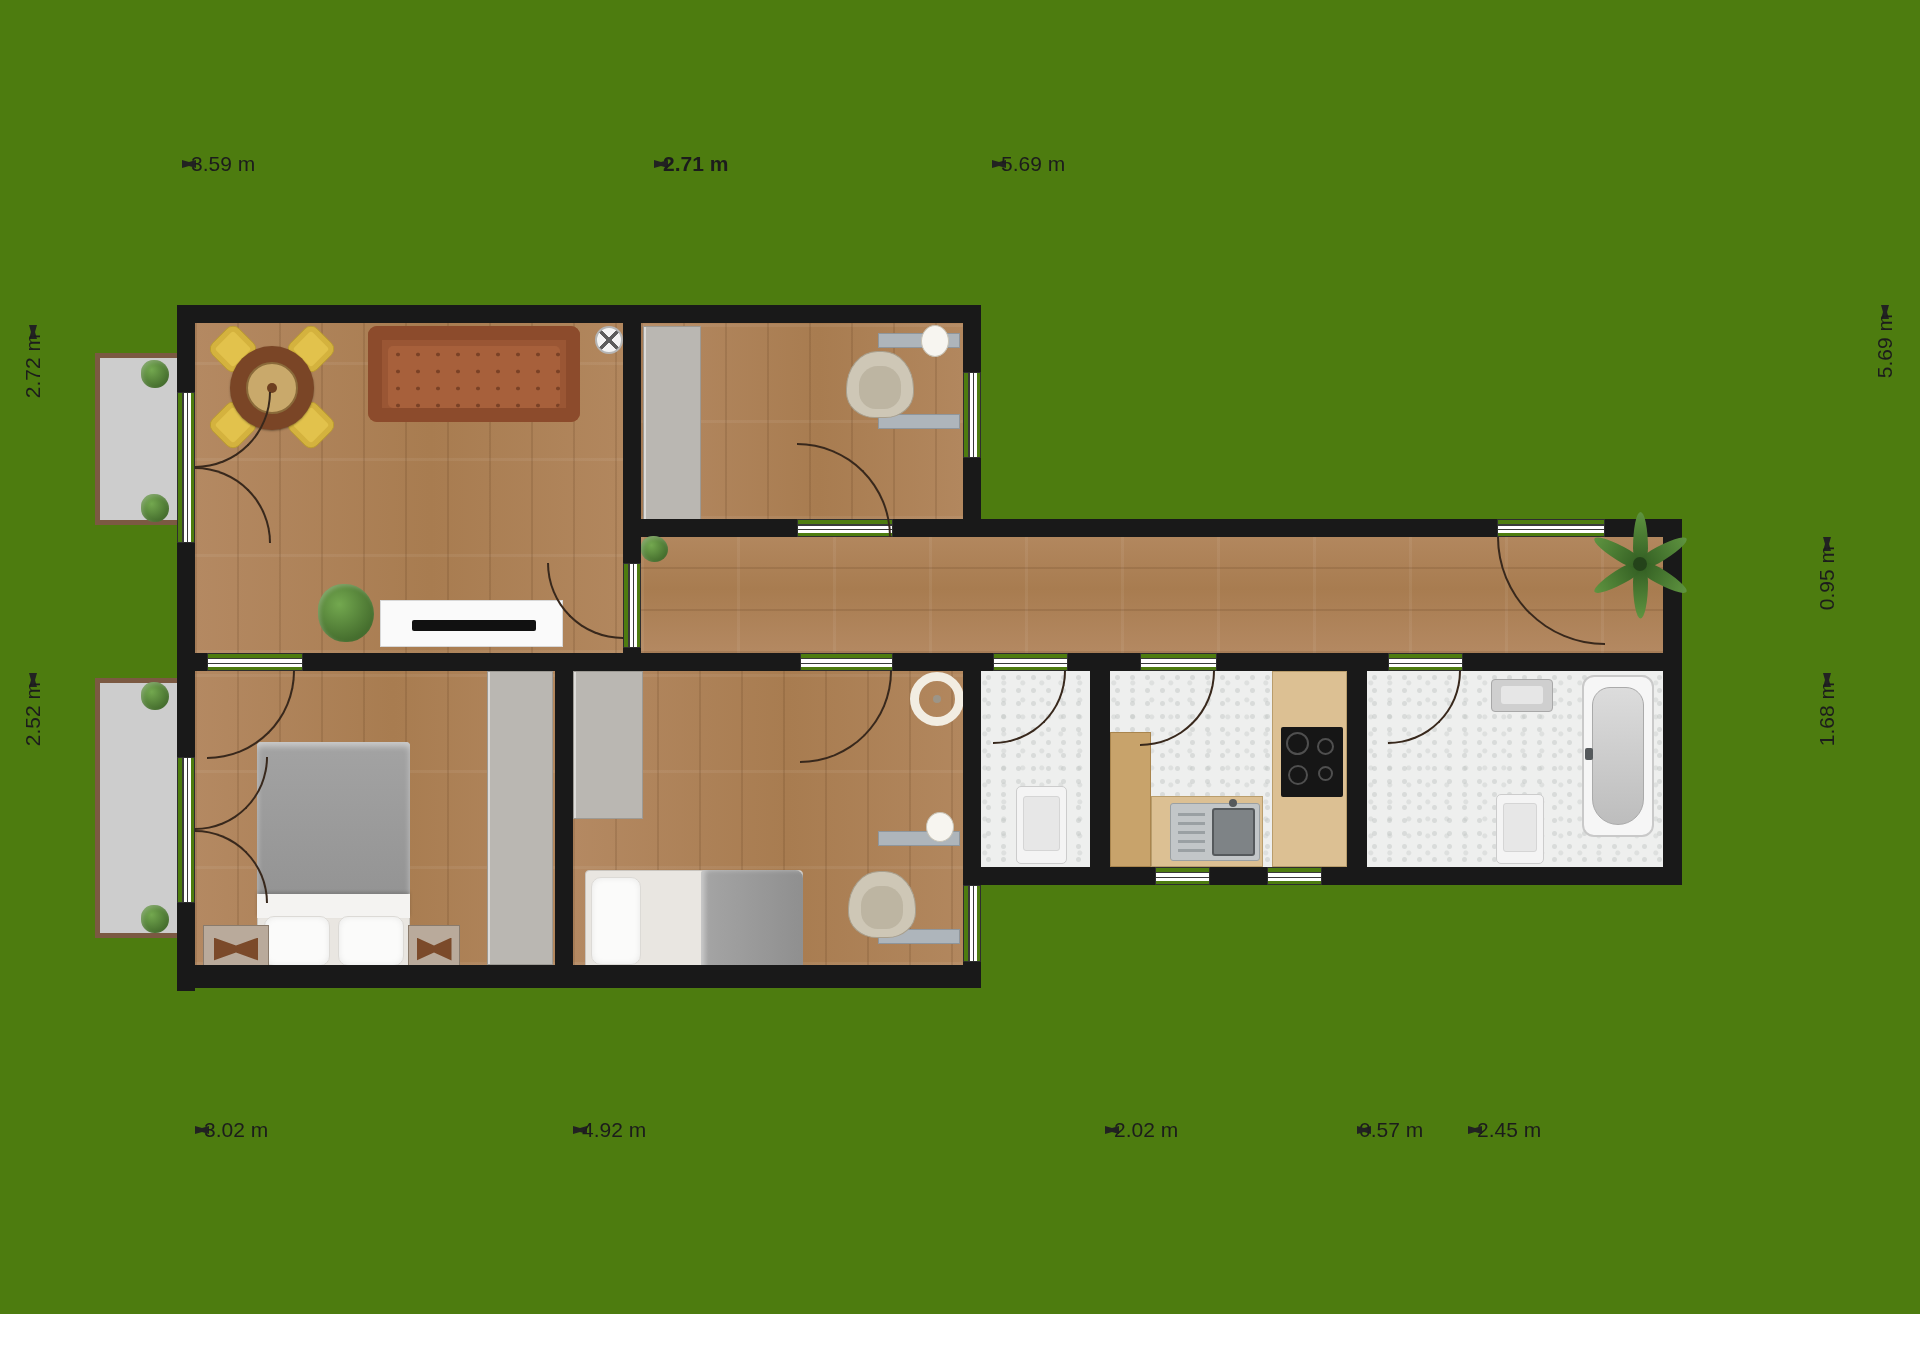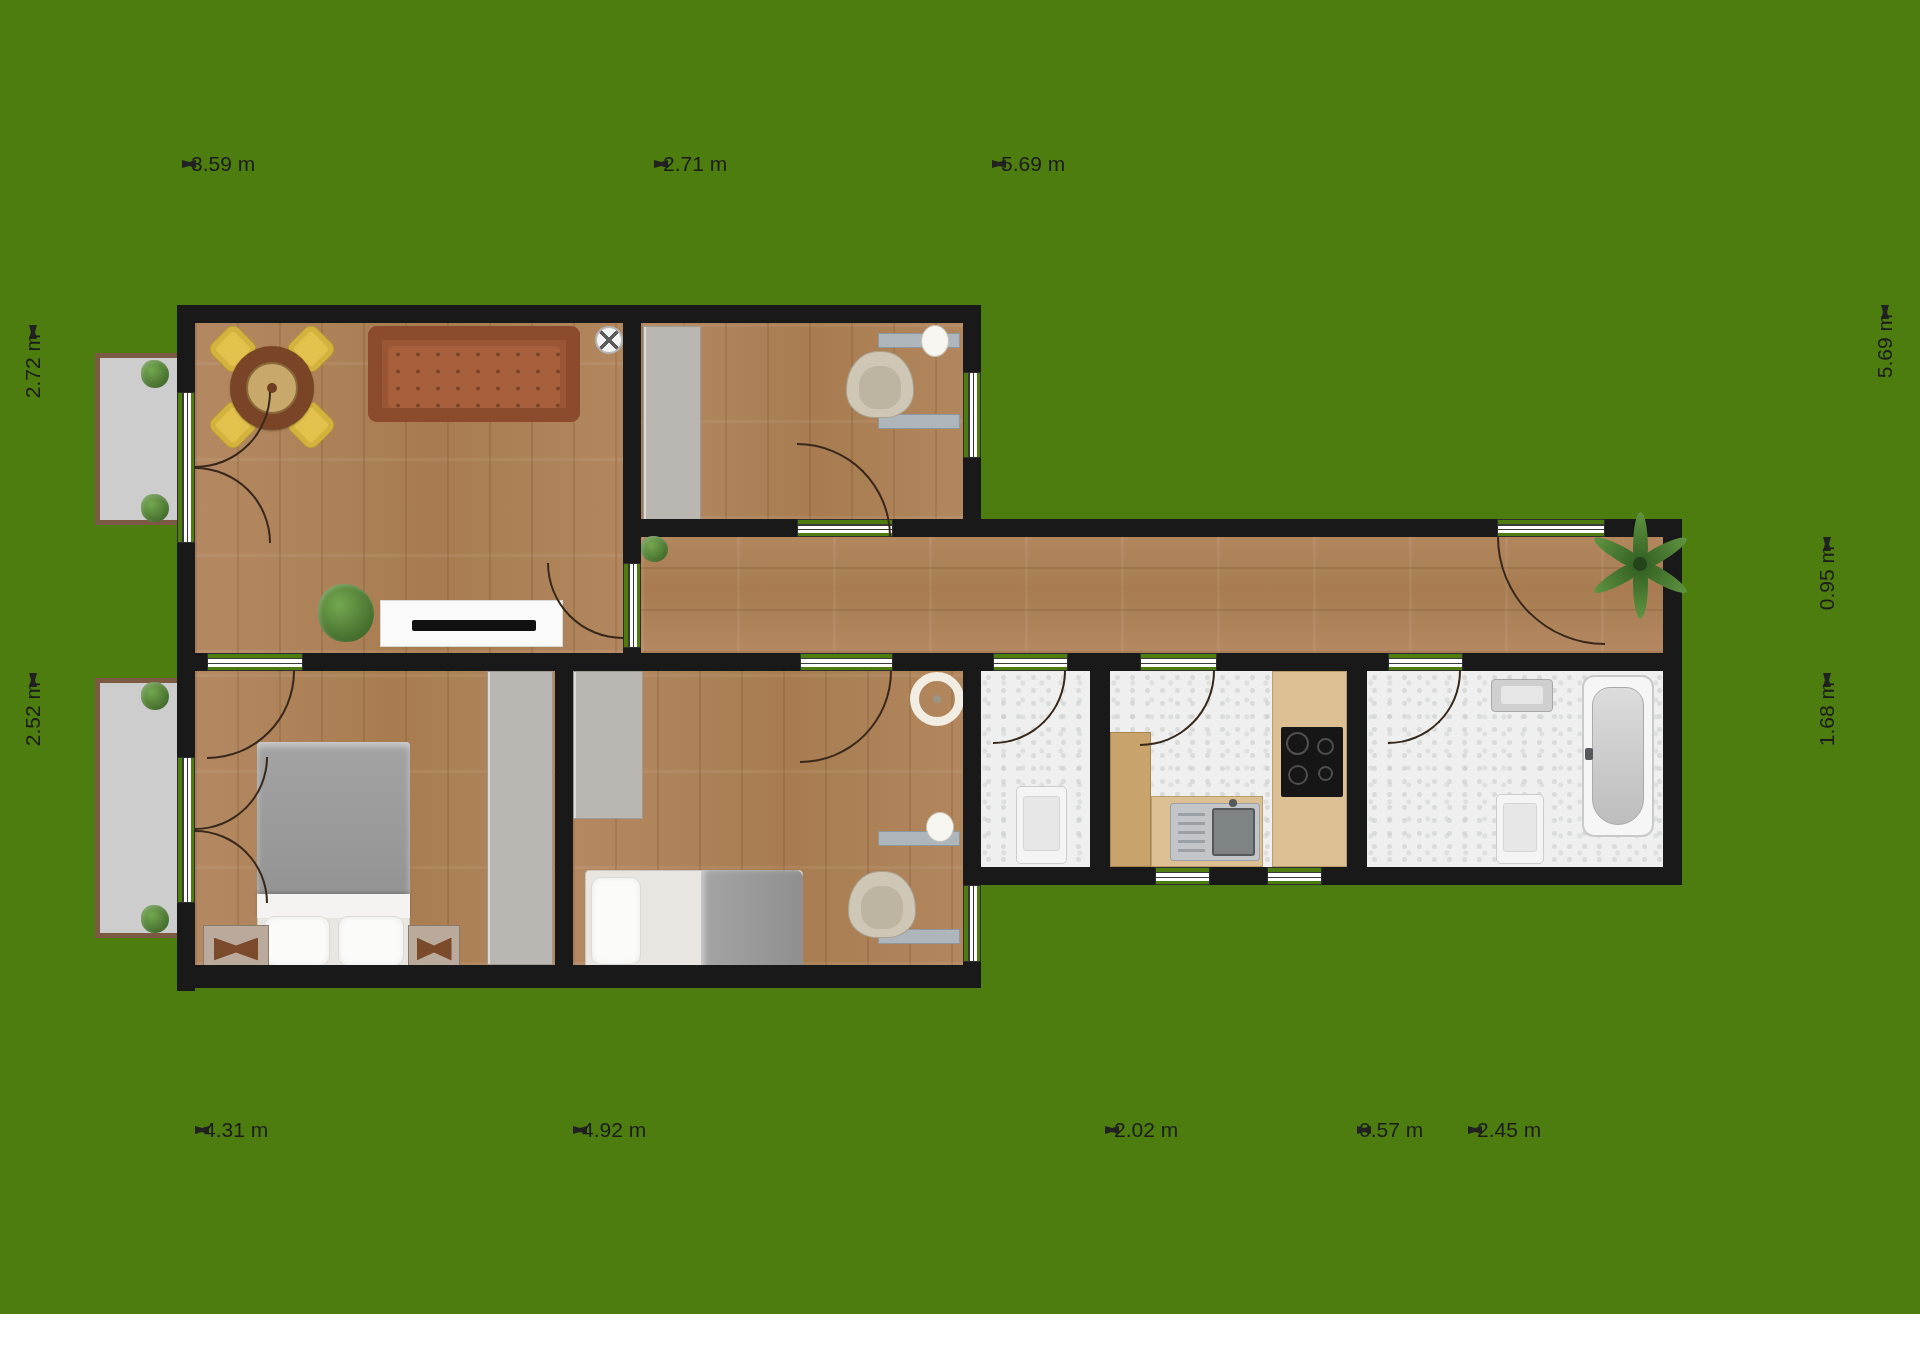--- a/index.html
+++ b/index.html
@@ -279,21 +279,21 @@
     <i></i>
   </div>
 
   <div class="dimh" style="left:182px;top:155px;width:458px;">
     <i class="ah l"></i>
       <span class="ln"></span>
     <span class="lb">3.59 m</span>
     <span class="ln"></span>
       <i class="ah r"></i>
   </div>
-  <div class="dimh" style="left:654px;top:155px;width:324px;">
+  <div class="dimh" style="left:654px;top:155px;width:324px;font-weight:bold;">
     <i class="ah l"></i>
       <span class="ln"></span>
     <span class="lb">2.71 m</span>
     <span class="ln"></span>
       <i class="ah r"></i>
   </div>
   <div class="dimh" style="left:992px;top:155px;width:688px;">
     <i class="ah l"></i>
       <span class="ln" style="flex:0.75;"></span>
     <span class="lb">5.69 m</span>
@@ -334,21 +334,21 @@
     <i class="ah u"></i>
       <span class="lnv"></span>
     <span class="lbv">5.69 m</span>
     <span class="lnv"></span>
       <i class="ah d"></i>
   </div>
 
   <div class="dimh" style="left:195px;top:1121px;width:360px;">
     <i class="ah l"></i>
       <span class="ln"></span>
-    <span class="lb">4.31 m</span>
+    <span class="lb">3.02 m</span>
     <span class="ln"></span>
       <i class="ah r"></i>
   </div>
   <div class="dimh" style="left:573px;top:1121px;width:390px;">
     <i class="ah l"></i>
       <span class="ln"></span>
     <span class="lb">4.92 m</span>
     <span class="ln"></span>
       <i class="ah r"></i>
   </div>

